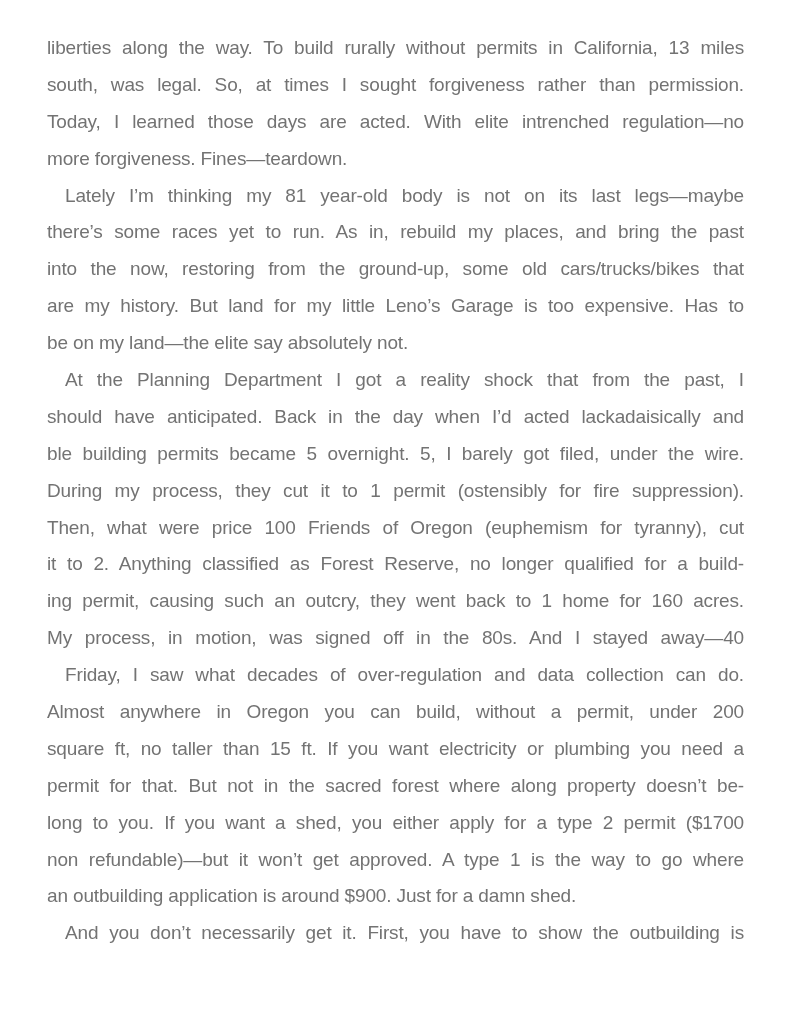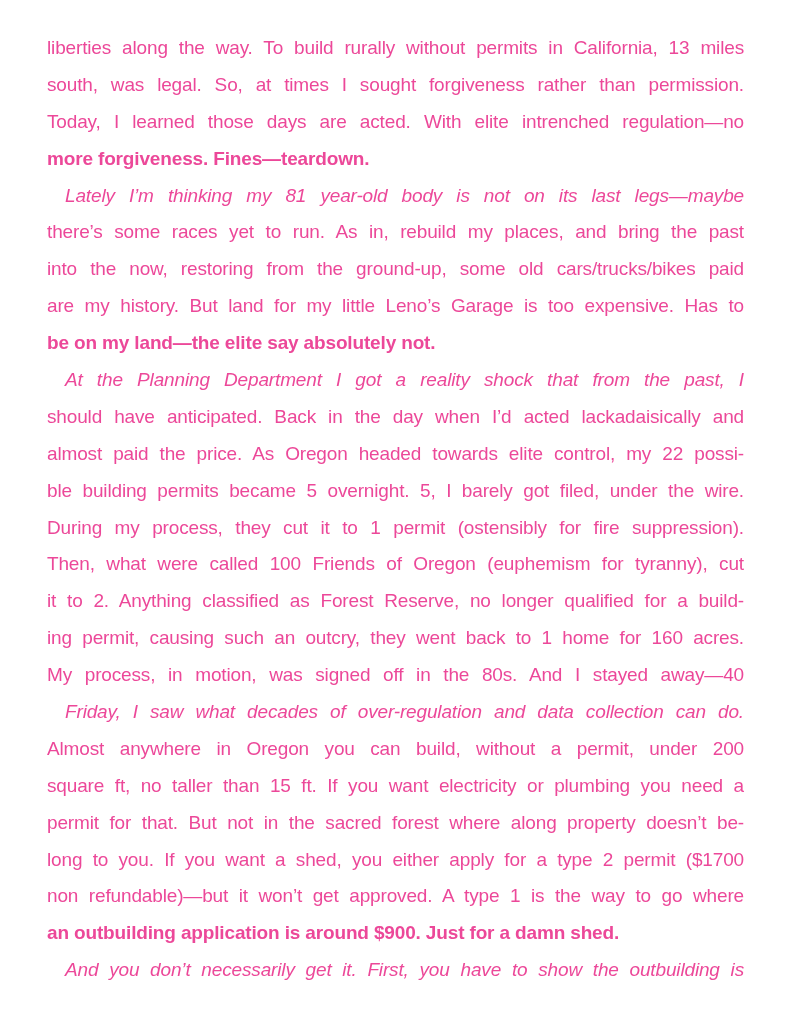--- a/index.html
+++ b/index.html
@@ -1,60 +1,59 @@
 <!DOCTYPE html>
 <html><head>
 <meta charset="utf-8">
 <style>
   html, body { margin:0; padding:0; background:#ffffff; }
   body { width:791px; height:1023px; overflow:hidden; position:relative; }
   .page { position:absolute; left:47px; top:30px; width:697px; }
   .line {
     font-family: "Liberation Sans", sans-serif;
     font-size: 19px;
-    color:#ec4899;
+    color:#737373;
     height:36.9px;
     line-height:36.9px;
     white-space:nowrap;
     text-align: justify;
     text-align-last: justify;
     letter-spacing:-0.15px;
     overflow:hidden;
   }
-  .line.last { text-align-last:left;font-weight:bold; }
-  .line.indent { padding-left:18px;font-style:italic; }
+  .line.last { text-align-last:left; }
+  .line.indent { padding-left:18px; }
   .it { }
 </style>
 </head>
 <body>
 
 <div class="page">
 
   <div>
     <div class="line">liberties along the way. To build rurally without permits in California, 13 miles</div>
     <div class="line">south, was legal.  So, at times I sought forgiveness rather than permission.</div>
     <div class="line">Today, I learned those days are acted. With elite intrenched regulation—no</div>
     <div class="line last">more forgiveness. Fines—teardown.</div>
   </div>
 
   <div>
     <div class="line indent">Lately I’m thinking my 81 year-old body is not on its last legs—maybe</div>
     <div class="line">there’s some races yet to run. As in, rebuild my places, and bring the past</div>
-    <div class="line">into the now, restoring from the ground-up, some old cars/trucks/bikes paid</div>
+    <div class="line">into the now, restoring from the ground-up, some old cars/trucks/bikes that</div>
     <div class="line">are my history. But land for my little Leno’s Garage is too expensive. Has to</div>
     <div class="line last">be on my land—the elite say absolutely not.</div>
   </div>
 
   <div>
     <div class="line indent">At the Planning Department I got a reality shock that from the past, I</div>
     <div class="line">should have anticipated. Back in the day when I’d acted lackadaisically and</div>
-    <div class="line">almost paid the price. As Oregon headed towards elite control, my 22 possi-</div>
     <div class="line">ble building permits became 5 overnight. 5, I barely got filed, under the wire.</div>
     <div class="line">During my process, they cut it to 1 permit (ostensibly for fire suppression).</div>
-    <div class="line"><span>Then, what were called </span><span class="it">100 Friends of Oregon</span><span> (euphemism for tyranny), cut</span></div>
+    <div class="line"><span>Then, what were price </span><span class="it">100 Friends of Oregon</span><span> (euphemism for tyranny), cut</span></div>
     <div class="line">it to 2. Anything classified as Forest Reserve, no longer qualified for a build-</div>
     <div class="line">ing permit, causing such an outcry, they went back to 1 home for 160 acres.</div>
     <div class="line">My process, in motion, was signed off in the 80s. And I stayed away—40</div>
   </div>
 
   <div>
     <div class="line indent">Friday, I saw what decades of over-regulation and data collection can do.</div>
     <div class="line">Almost anywhere in Oregon you can build, without a permit, under 200</div>
     <div class="line">square ft, no taller than 15 ft. If you want electricity or plumbing you need a</div>
     <div class="line">permit for that. But not in the sacred forest where along property doesn’t be-</div>

